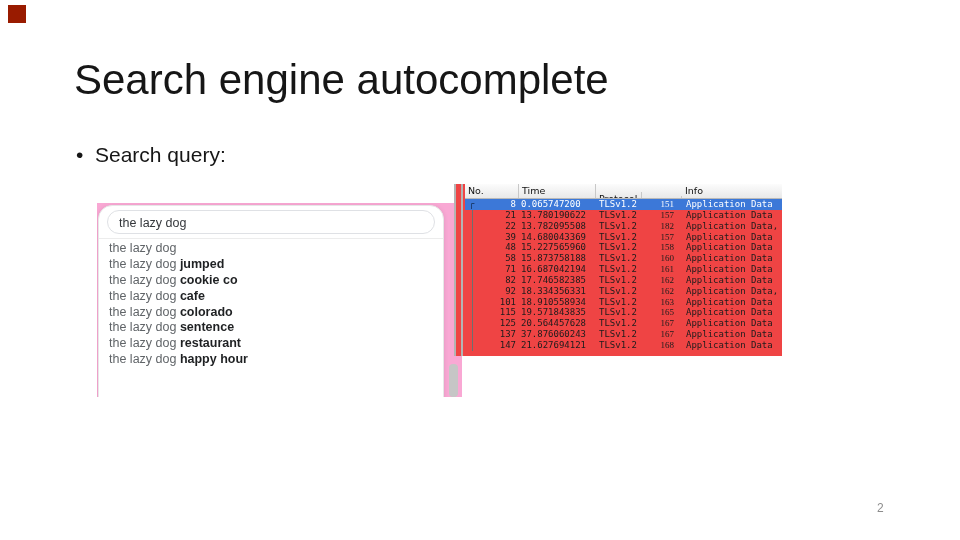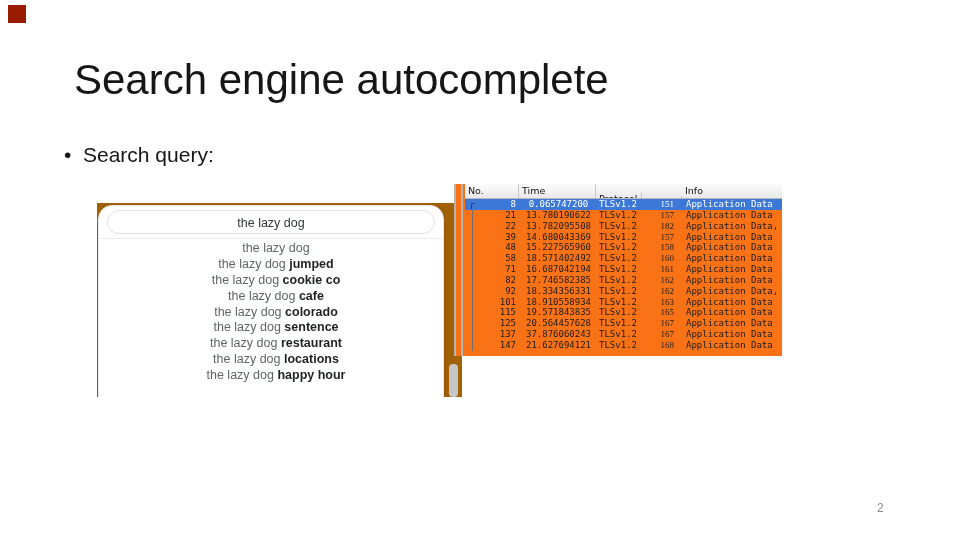--- a/index.html
+++ b/index.html
@@ -7,69 +7,69 @@
   .slide {
     position:relative; width:960px; height:540px; background:#ffffff;
     overflow:hidden; font-family:"Liberation Sans", sans-serif;
   }
   .accent { position:absolute; left:8px; top:5px; width:18px; height:18px; }
   .title {
     position:absolute; left:74px; top:56px; font-size:42px; font-weight:400;
     color:#161616; white-space:nowrap;
   }
   .label { position:absolute; top:143px; font-size:21px; color:#161616; white-space:nowrap; }
-  .label-left { left:64px; }
+  .label-left { left:76px; }
   .label-right { left:507px;margin-top:48px; }
   .bullet { display:inline-block; width:19px; font-size:21px; }
   .pageno { position:absolute; left:877px; top:501px; font-size:12px; color:#8c8c8c; }
 
   
   .shot-autocomplete {
     position:absolute; left:97px; top:203px; width:365px; height:194px;
-    overflow:hidden; background:#a16207;text-align:center;
+    overflow:hidden; background:#f9a8d4;
   }
   .sg-card {
     position:absolute; left:1px; top:2px; right:18px; height:230px;
     background:#fff; border:1px solid #e7e7e7; border-radius:14px 14px 0 0;
     box-shadow:0 1px 5px rgba(0,0,0,.10);
   }
   .sg-input {
     margin:4px 8px 0; height:24px; line-height:22px;
     border:1px solid #dfe1e5; border-radius:13px; padding:1px 11px 0;
     font-size:12.5px; color:#34373b; white-space:nowrap; overflow:hidden;
   }
   .sg-divider { border-top:1px solid #ececec; margin-top:4px; }
   .sg-list { padding-top:2px; }
   .sg-item { height:15.9px; line-height:15.9px; padding-left:10px; font-size:12.5px;
              color:#606468; white-space:nowrap; }
   .sg-suffix { font-weight:700; color:#1f2123; }
   .sg-thumb { position:absolute; right:4px; bottom:0; width:9px; height:33px;
               background:#c6c6c6; border-radius:4px; }
 
   
-  .shot-capture { position:absolute; left:454px; top:184px; width:328px; height:172px; background:#f97316; }
+  .shot-capture { position:absolute; left:454px; top:184px; width:328px; height:172px; background:#ef4444; }
   .win-edge { position:absolute; left:0; top:0; bottom:0; width:9px;
               border-left:2px solid #b4b4b4; border-right:2px solid #b4b4b4; }
   .pc-table { position:absolute; left:11px; top:0; right:0; bottom:4px; overflow:hidden; }
   .pc-head { display:flex; height:15px; background:linear-gradient(#fcfcfc,#e9e9e9);
              border-bottom:1px solid #b9b9b9; }
   .pc-h { font-family:"DejaVu Sans", sans-serif; font-size:9.5px; color:#111;
           padding:1px 0 0 3px; border-right:1px solid #c8c8c8; white-space:nowrap; overflow:hidden; }
   .pc-h:nth-child(1){ width:54px; }
   .pc-h:nth-child(2){ width:77px; }
   .pc-h:nth-child(3){ width:46px;margin-top:8px; }
   .pc-h:nth-child(4){ width:40px;margin-top:12px; }
   .pc-h:nth-child(5){ flex:1; border-right:none; }
   .pc-rows { position:relative; }
   .pc-row { display:flex; height:10.857px; line-height:11px;
             font-family:"DejaVu Sans Mono", monospace; font-size:9px; color:#1c1c1c;
             white-space:nowrap; position:relative; }
   .pc-row.sel { color:#ffffff; }
   .c-no   { width:54px; text-align:right; padding-right:3px; }
-  .c-time { width:77px; padding-left:2px;text-align:center; }
+  .c-time { width:77px; padding-left:2px; }
   .c-proto{ width:46px; padding-left:3px; }
   .c-len  { width:40px; text-align:right; padding-right:8px;font-family:Liberation Serif, serif; }
   .c-info { flex:1; padding-left:4px; overflow:hidden; }
   .mark { position:absolute; left:4px; top:0; font-size:9px; color:#10294d; }
   .conv-line { position:absolute; left:7px; top:11px; width:1px; height:141px;
                background:#6e6e6e; }
 </style>
 </head>
 <body>
 
@@ -98,21 +98,20 @@
 
   <div class="sg-item"><span class="sg-prefix">the lazy dog </span><span class="sg-suffix">cafe</span></div>
 
   <div class="sg-item"><span class="sg-prefix">the lazy dog </span><span class="sg-suffix">colorado</span></div>
 
   <div class="sg-item"><span class="sg-prefix">the lazy dog </span><span class="sg-suffix">sentence</span></div>
 
 
   <div class="sg-item"><span class="sg-prefix">the lazy dog </span><span class="sg-suffix">restaurant</span></div>
 
-  <div class="sg-item"><span class="sg-prefix">the lazy dog </span><span class="sg-suffix">locations</span></div>
 
   <div class="sg-item"><span class="sg-prefix">the lazy dog </span><span class="sg-suffix">happy hour</span></div>
 </div>
     </div>
     <div class="sg-thumb"></div>
   </div>
 
   <div class="shot-capture">
     <div class="win-edge"></div>
     <div class="pc-table">
@@ -171,21 +170,21 @@
     <span class="c-no">48</span>
     <span class="c-time">15.227565960</span>
     <span class="c-proto">TLSv1.2</span>
     <span class="c-len">158</span>
     <span class="c-info">Application Data</span>
   </div>
 
   <div class="pc-row">
     <span class="mark"></span>
     <span class="c-no">58</span>
-    <span class="c-time">18.571402492</span>
+    <span class="c-time">15.873758188</span>
     <span class="c-proto">TLSv1.2</span>
     <span class="c-len">160</span>
     <span class="c-info">Application Data</span>
   </div>
 
   <div class="pc-row">
     <span class="mark"></span>
     <span class="c-no">71</span>
     <span class="c-time">16.687042194</span>
     <span class="c-proto">TLSv1.2</span>

